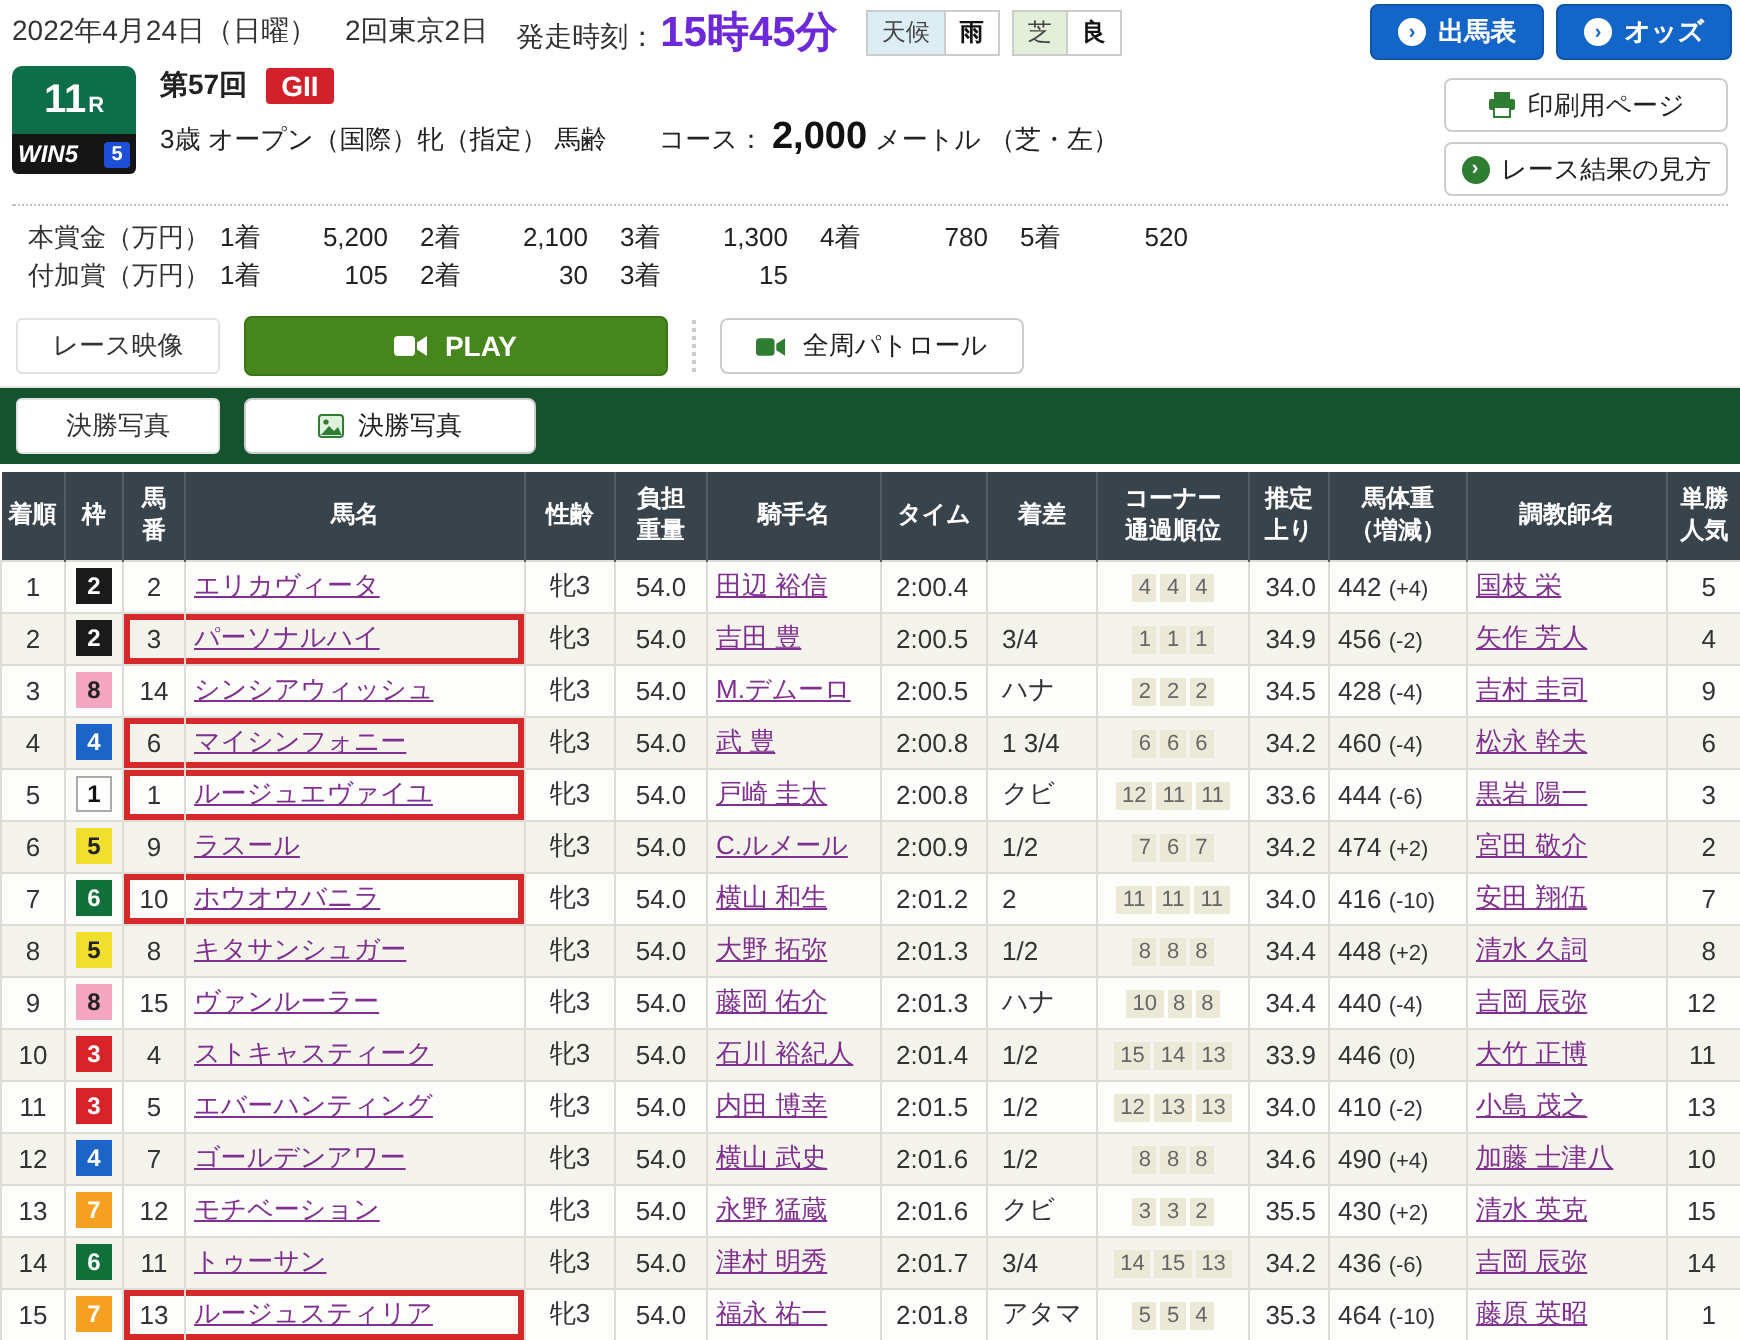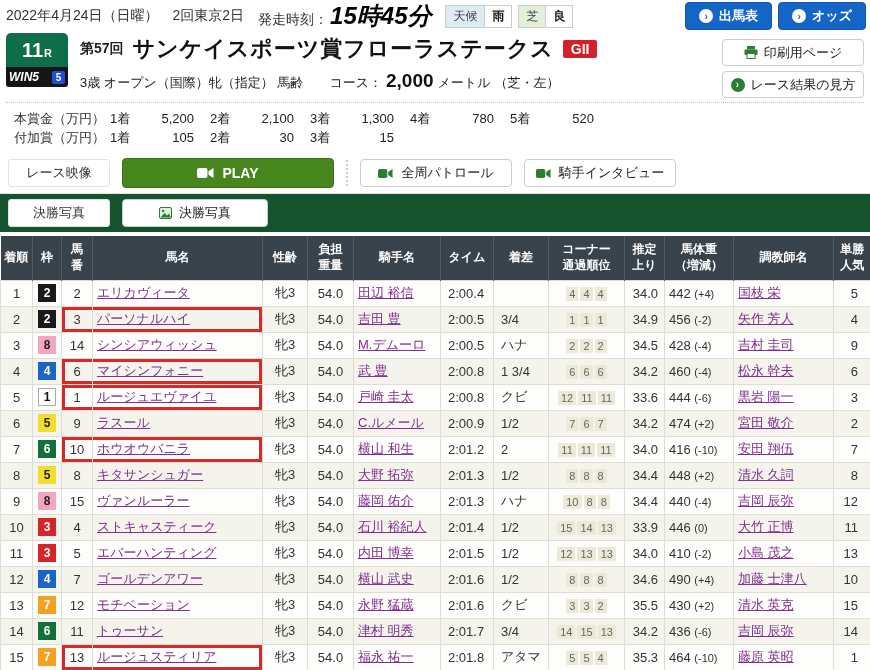--- a/index.html
+++ b/index.html
@@ -3,21 +3,21 @@
 <meta charset="utf-8">
 <style>
   * { box-sizing: border-box; margin: 0; padding: 0; }
   html,body { width: 870px; height: 670px; overflow: hidden; }
   body { font-family: "Liberation Sans", "DejaVu Sans", sans-serif; color:#222; background:#fff; font-size:13px; }
   .page { width:870px; height:670px; position:relative; }
 
   
   .topbar { height:32px; display:flex; justify-content:space-between; align-items:center; padding:2px 4px 2px 6px; }
   .date-info { display:flex; align-items:center; gap:14px; font-size:14px; color:#333; }
-  .start b { font-size:24px; color:#000000; margin-left:2px;font-style:italic; }
+  .start b { font-size:21px; color:#6d28d9; margin-left:2px; }
   .weather { display:flex; align-items:stretch; font-size:12px; }
   .wb { border:1px solid #ccc; padding:2px 7px; display:flex; align-items:center; }
   .wb.lbl-blue { background:#ddedf4; color:#444; border-right:none;text-align:right; }
   .wb.lbl-green { background:#e3efd8; color:#444; border-right:none; margin-left:6px; }
   .wb.val { background:#fff; font-weight:bold; color:#111; }
   .top-actions { display:flex; gap:6px; }
   .btn-blue { height:28px; background:#1465c8; border:1px solid #0f55ab; border-radius:4px; color:#fff; font-weight:bold; font-size:13px; display:flex; align-items:center; gap:6px; padding:0 13px; cursor:pointer; }
   .circ-w { width:14px; height:14px; border-radius:50%; background:#fff; color:#1465c8; font-size:10px; font-weight:bold; display:inline-flex; align-items:center; justify-content:center; }
   .circ-g { width:14px; height:14px; border-radius:50%; background:#2e7d32; color:#fff; font-size:10px; font-weight:bold; display:inline-flex; align-items:center; justify-content:center; }
 
@@ -125,21 +125,20 @@
           <small>R</small>
         </div>
       <div class="win5">
           <span class="w">WIN5</span>
           <span class="n">5</span>
         </div>
     </div>
     <div class="race-main">
       <div class="race-title-line">
         <span class="edition">第57回</span>
-        <span class="rtitle">サンケイスポーツ賞フローラステークス</span>
         <span class="grade">GII</span>
       </div>
       <div class="race-sub">
         <span>3歳 オープン（国際）牝（指定） 馬齢</span>
         <span class="gap"></span>
         <span>コース：</span>
           <span class="distance">2,000</span>
           <span>メートル</span>
           <span>（芝・左）</span>
       </div>
@@ -200,29 +199,20 @@
     </button>
     <span class="vdiv"></span>
     <button class="btn-media">
       <span>
           <svg width="15" height="11" viewBox="0 0 17 12">
             <rect x="0" y="1" width="10.5" height="10" rx="2" fill="#2e7d32"></rect>
             <path d="M11.5 4.2 L16.5 1 V11 L11.5 7.8 Z" fill="#2e7d32"></path>
           </svg>
         </span>
       <span>全周パトロール</span>
-    </button>
-    <button class="btn-media">
-      <span>
-          <svg width="15" height="11" viewBox="0 0 17 12">
-            <rect x="0" y="1" width="10.5" height="10" rx="2" fill="#2e7d32"></rect>
-            <path d="M11.5 4.2 L16.5 1 V11 L11.5 7.8 Z" fill="#2e7d32"></path>
-          </svg>
-        </span>
-      <span>騎手インタビュー</span>
     </button>
   </div>
   <div class="media-photo">
     <div class="label-box">決勝写真</div>
     <button class="btn-photo">
       <span>
           <svg width="13" height="12" viewBox="0 0 13 12">
             <rect x="0.5" y="0.5" width="12" height="11" rx="1.5" fill="#dff0dc" stroke="#2e7d32"></rect>
             <circle cx="4" cy="4" r="1.3" fill="#2e7d32"></circle>
             <path d="M1.5 10.5 L5.5 6 L8 8.5 L10 6.5 L11.8 10.5 Z" fill="#2e7d32"></path>

